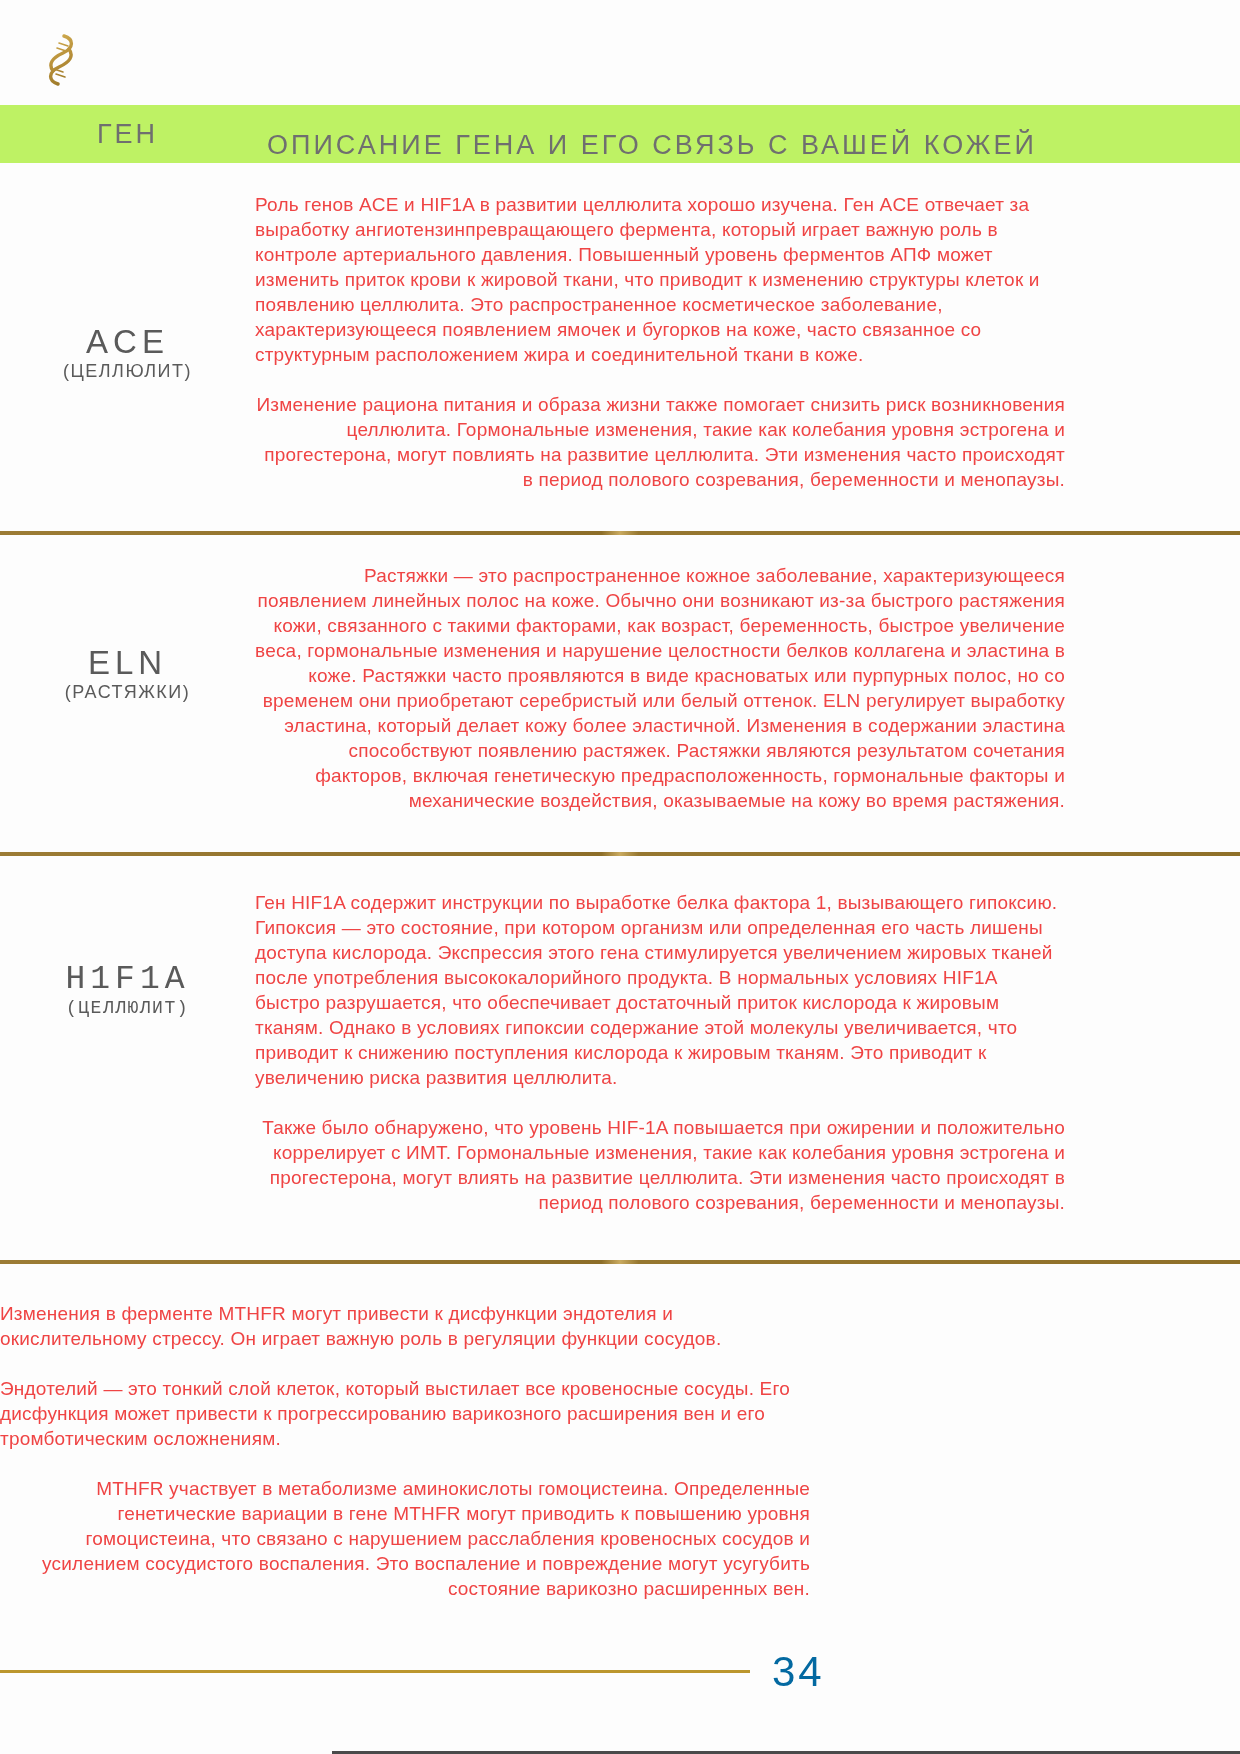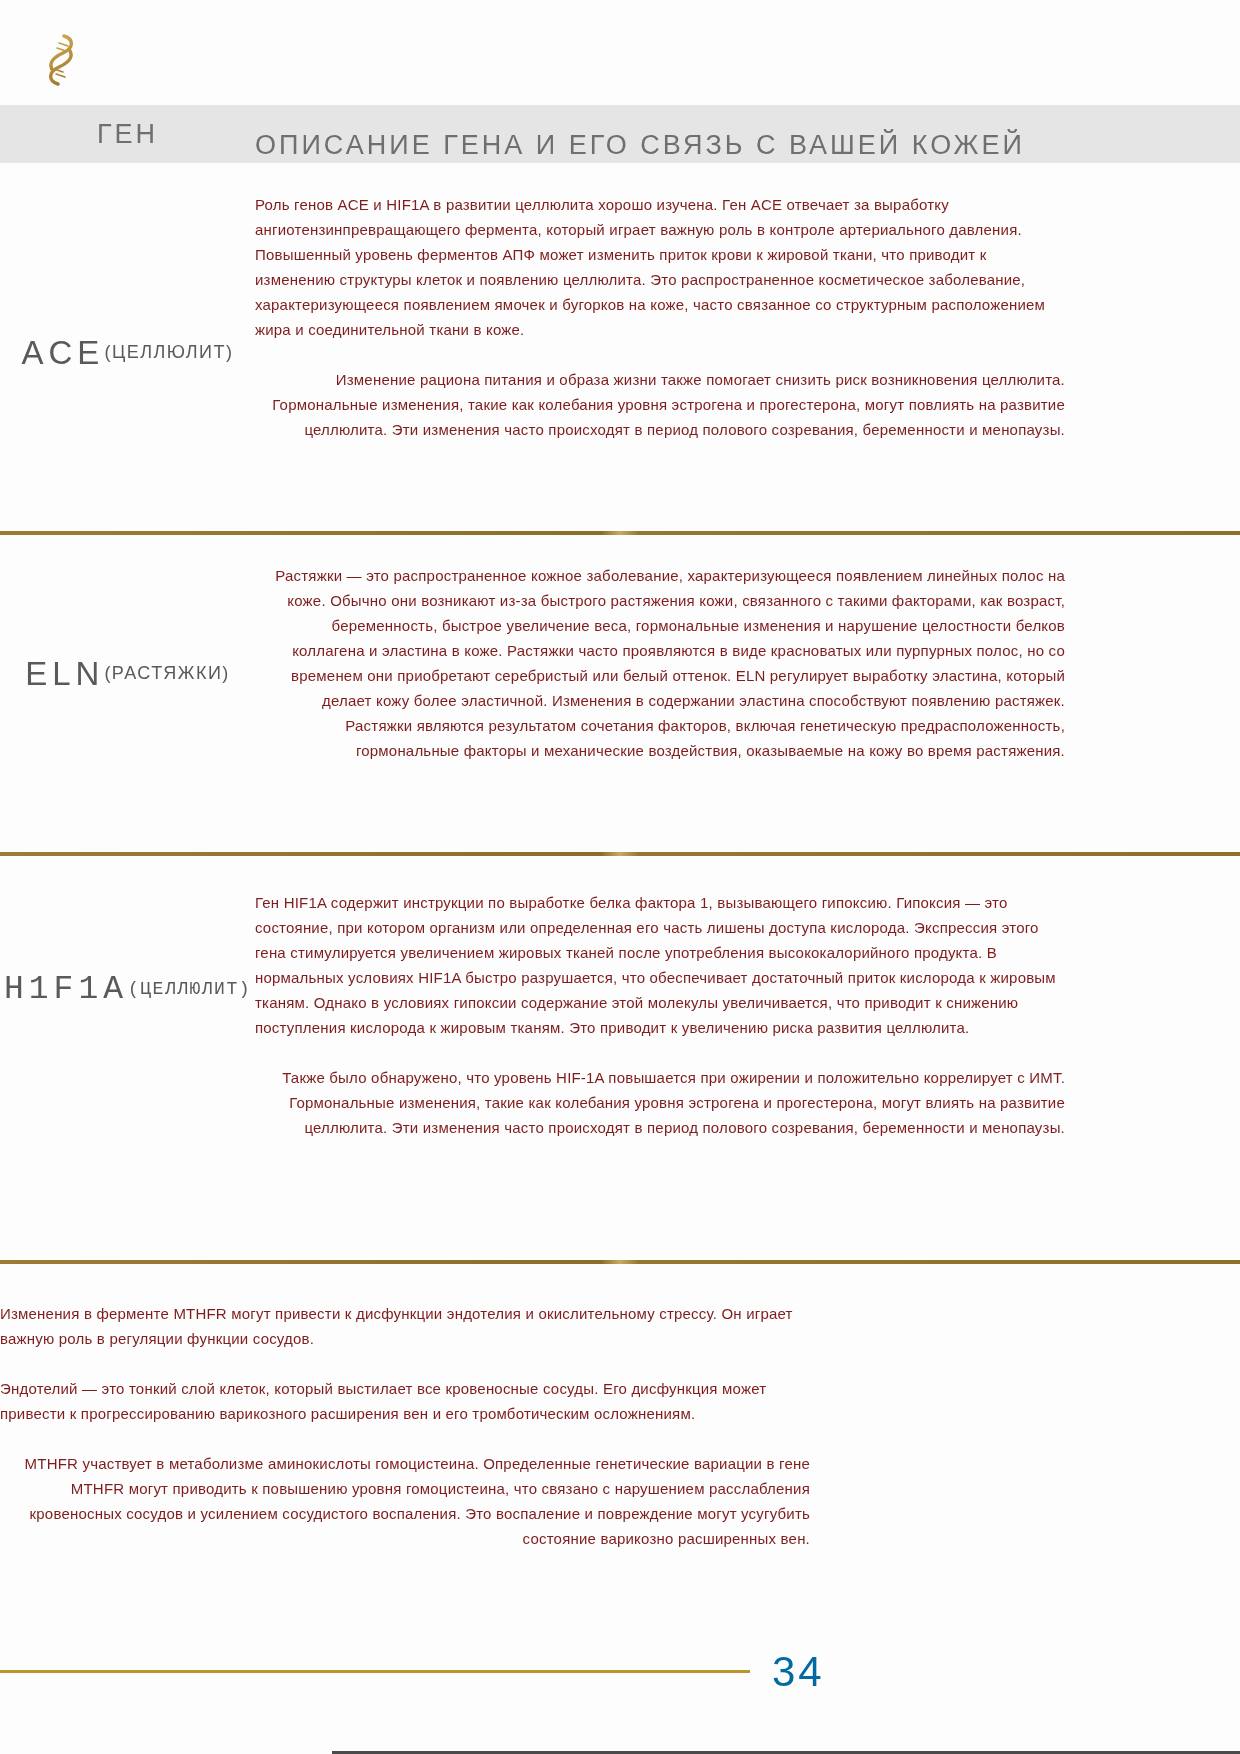--- a/index.html
+++ b/index.html
@@ -12,21 +12,22 @@
     overflow:hidden;
   }
   
   .logo-bar { height:105px; padding:34px 0 0 44px; }
   .logo-bar svg { display:block; }
 
   
   .table-header {
     display:flex; align-items:center;
     height:58px;
-    background:#e5e5e5;
+    background:#bef264;
+    gap:12px;
   }
   .th-gene {
     width:255px; flex:none; text-align:center;
     font-size:27px; font-weight:300; letter-spacing:3px;
     color:#6f6f6f;
   }
   .th-desc {
     font-size:27px; font-weight:300; letter-spacing:3px;
     color:#6f6f6f;
     margin-top:23px;
@@ -34,41 +35,41 @@
 
   
   .gene-row { display:flex; }
   .row-ace    { min-height:368px; padding:29px 0 18px; }
   .row-eln    { min-height:317px; padding:28px 0 12px; }
   .row-h1f1a  { min-height:404px; padding:34px 0 22px; }
   .row-mthfr  { min-height:360px; padding:37px 0 0; }
 
   .gene-cell {
     width:255px; flex:none;
-    display:flex; flex-direction:row;
+    display:flex; flex-direction:column;
     align-items:center; justify-content:center;
   }
   .row-eln   .gene-cell { padding-bottom:56px; }
   .row-h1f1a .gene-cell { padding-bottom:150px;font-family:Liberation Mono, monospace; }
   .row-mthfr .gene-cell { padding-bottom:120px; }
 
   .gene-name {
     font-size:33px; font-weight:100; letter-spacing:5px;
     color:#5a5a5a;
   }
   .gene-cond {
     font-size:18px; font-weight:300; letter-spacing:1.5px;
     color:#5a5a5a;
   }
 
   .desc-cell {
     width:820px; padding-right:10px;
-    font-size:15px; font-weight:300; line-height:25px;
+    font-size:19px; font-weight:300; line-height:25px;
     letter-spacing:0.2px;
-    color:#7f1d1d;
+    color:#ef4444;
   }
   .desc-cell p { margin:0 0 25px 0; }
   .desc-cell p:last-child { margin-bottom:0;text-align:right; }
 
   
   .divider {
     height:4px; width:100%;
     background:linear-gradient(90deg,
       #9c7c35 0%, #8d6e29 48.5%, #c9aa60 50%, #967730 51.5%, #8f7029 100%);
   }

